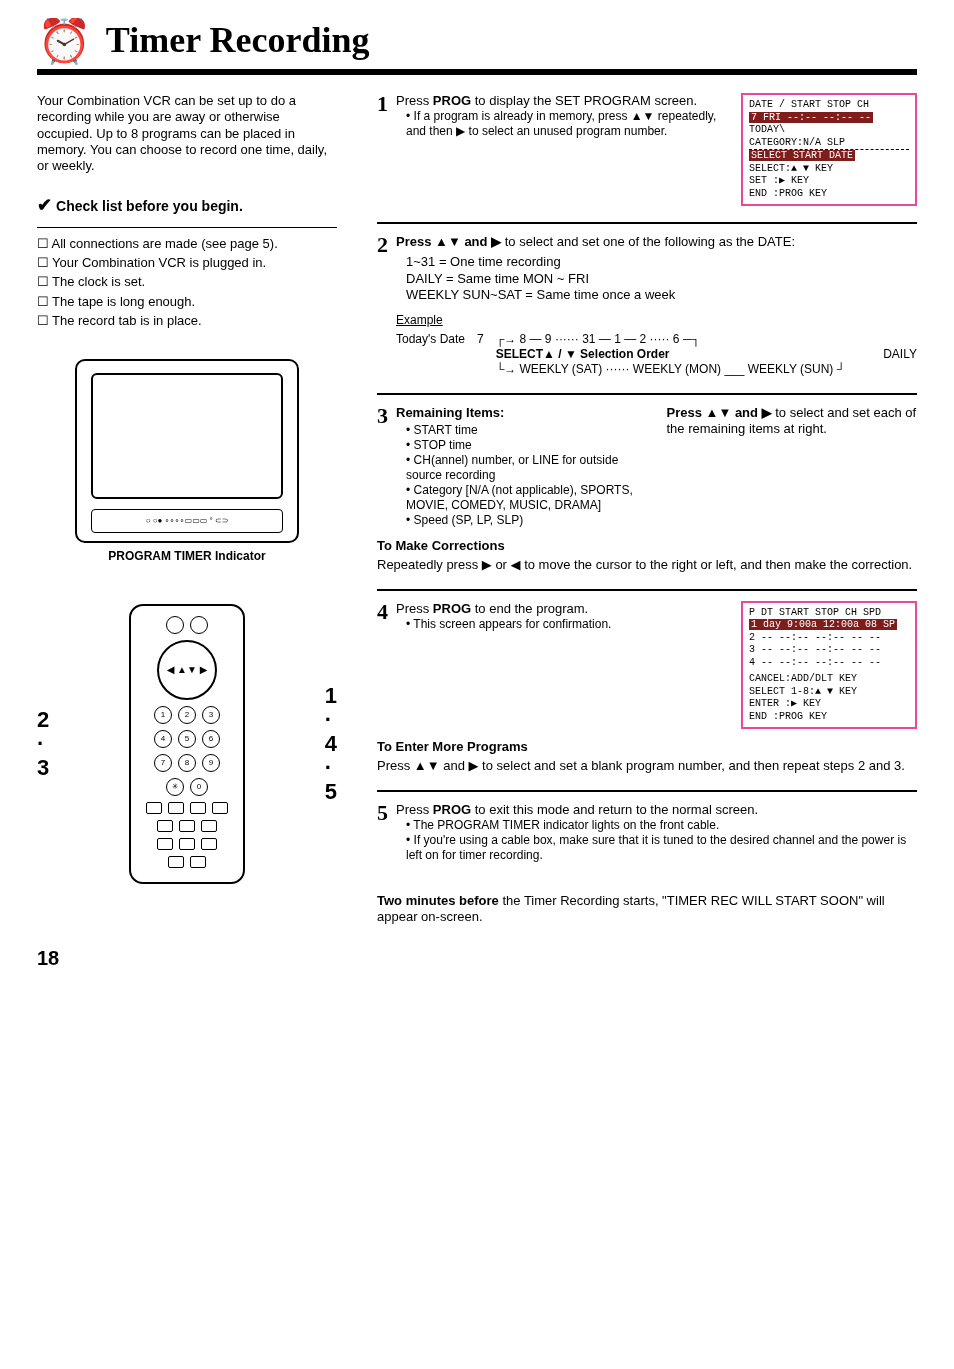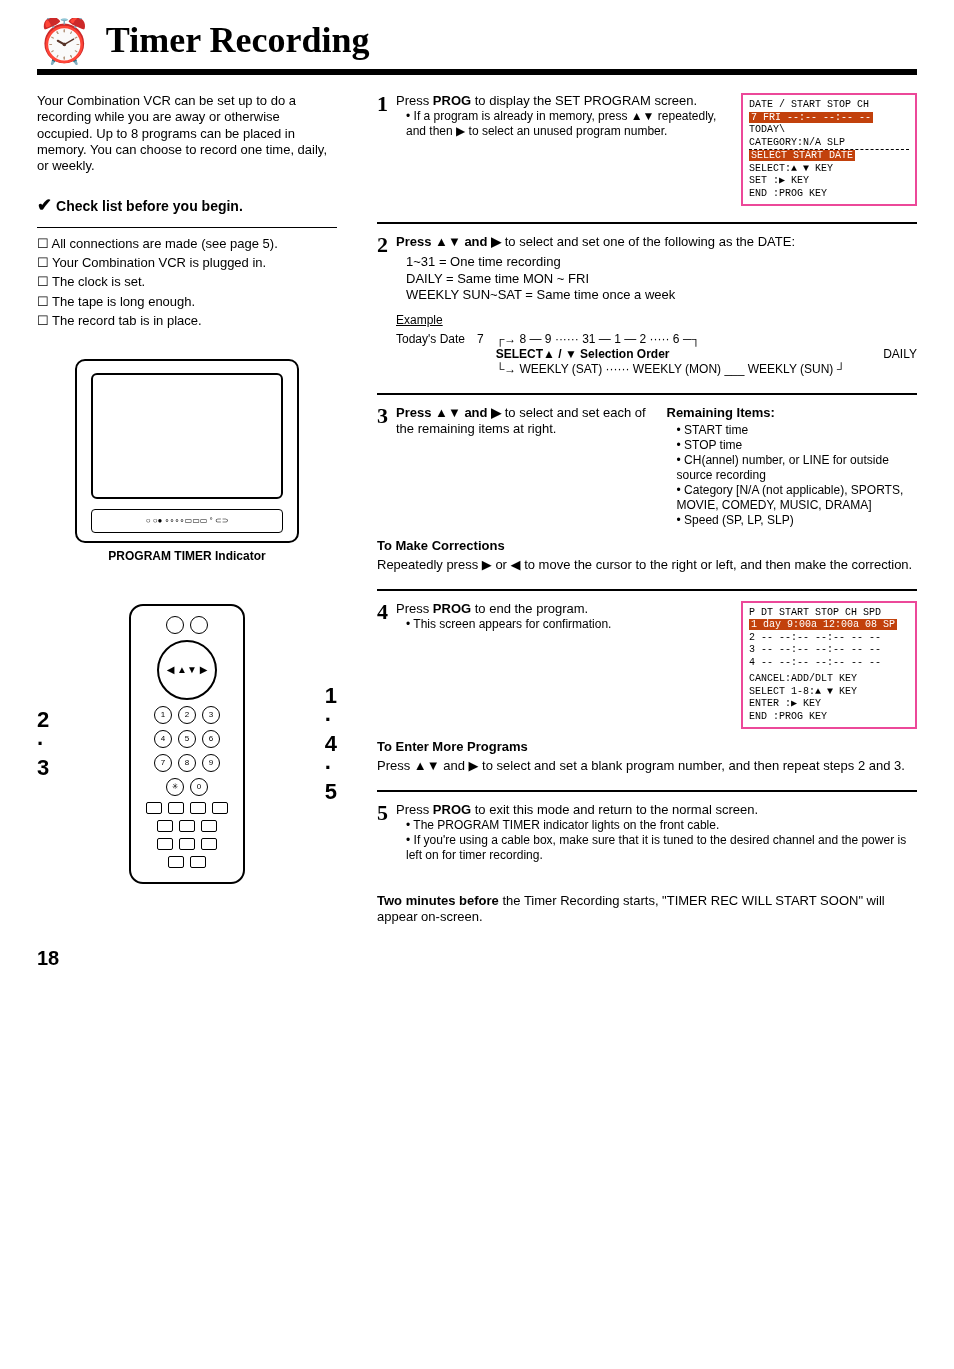--- a/index.html
+++ b/index.html
@@ -98,21 +98,21 @@
   .sub::before { content:"• "; }
   .osd {
     border: 2px solid #ec4899;
     font-family: "Courier New", monospace;
     font-size: 10px;
     padding: 4px 6px;
     width: 160px;
     line-height: 1.25;
     float: right; margin-left: 10px;
   }
-  .osd .inv { background:#c2410c; color:#fff; padding:0 2px; }
+  .osd .inv { background:#7f1d1d; color:#fff; padding:0 2px; }
   .twocol { display:flex; gap:20px; }
   .twocol > div { flex:1; }
   .sub-title { font-weight:bold; margin: 10px 0 2px; }
   .example {
     font-size: 12px;
     margin-top: 10px;
   }
   .example u { text-decoration: underline; }
   .footer-note { margin-top: 30px; }
   .pagenum { font-weight:bold; font-size:20px; margin-top: 20px;}
@@ -258,29 +258,29 @@
           </div>
         </div>
       </div>
     </div>
 
     <div class="step">
       <div class="step-head">
         <span class="step-num">3</span>
         <div class="step-body twocol">
           <div>
-            <b><span>Press </span><span class="arrow">▲▼</span><span> and </span><span class="arrow">▶</span></b><span> to select and set each of the remaining items at right.</span>
-          </div>
-          <div>
             <div class="sub-title" style="margin-top:0">Remaining Items:</div>
             <div class="sub">START time</div>
             <div class="sub">STOP time</div>
             <div class="sub">CH(annel) number, or LINE for outside source recording</div>
             <div class="sub">Category [N/A (not applicable), SPORTS, MOVIE, COMEDY, MUSIC, DRAMA]</div>
             <div class="sub">Speed (SP, LP, SLP)</div>
+          </div>
+          <div>
+            <b><span>Press </span><span class="arrow">▲▼</span><span> and </span><span class="arrow">▶</span></b><span> to select and set each of the remaining items at right.</span>
           </div>
         </div>
       </div>
       <div class="sub-title">To Make Corrections</div>
       <div>Repeatedly press ▶ or ◀ to move the cursor to the right or left, and then make the correction.</div>
     </div>
 
     <div class="step">
       <div class="osd">
         <div>P DT START  STOP  CH SPD</div>

